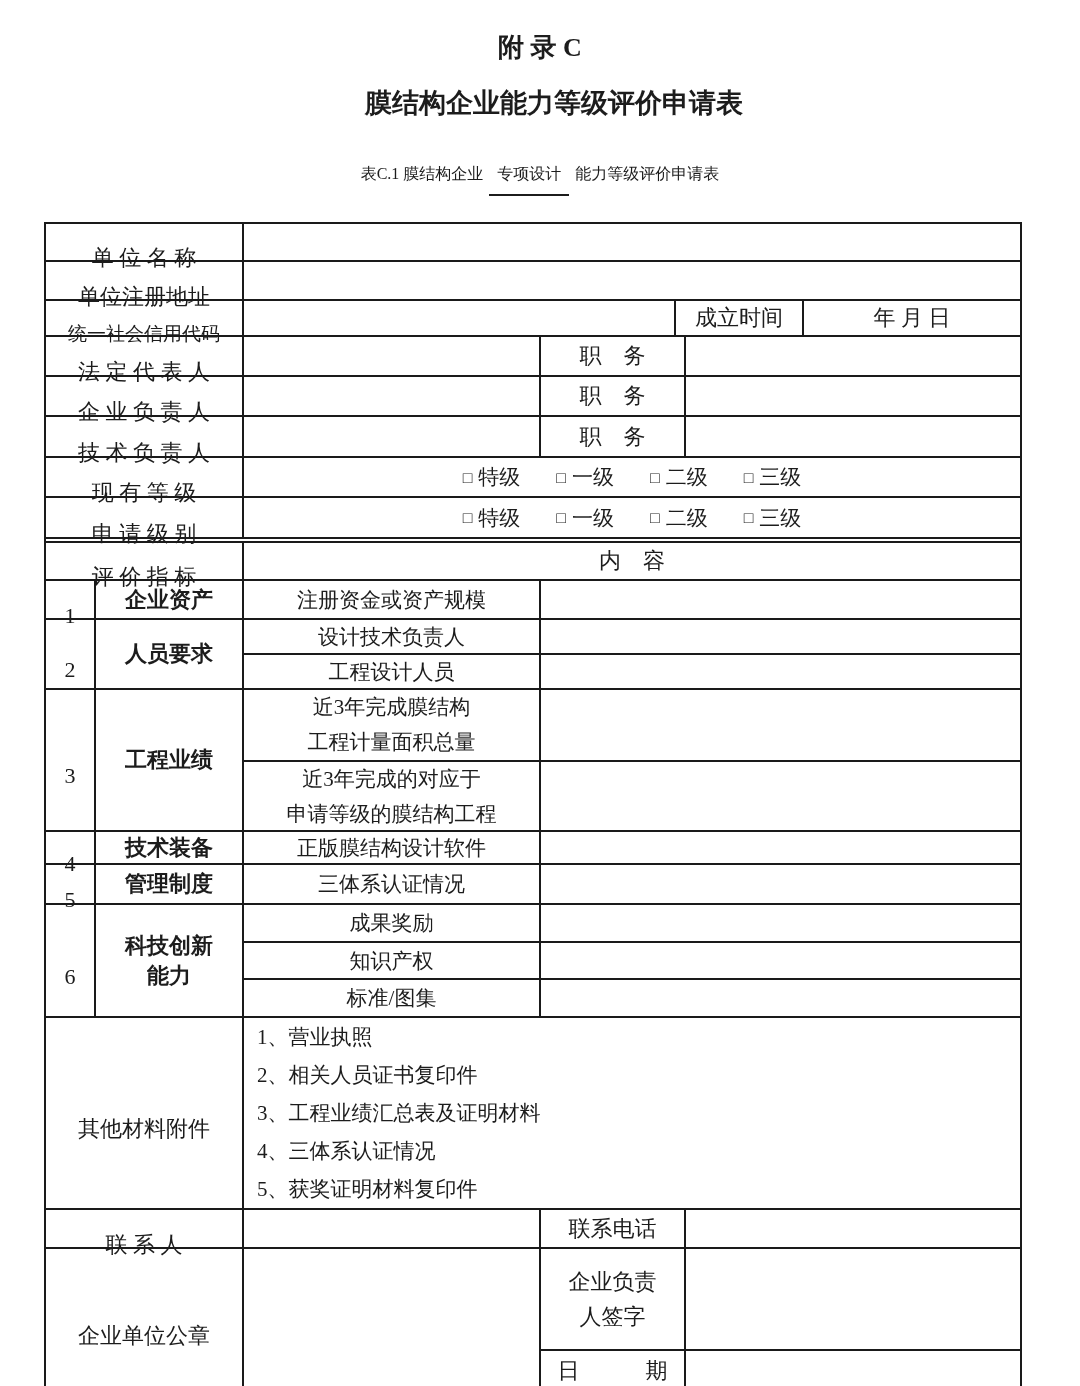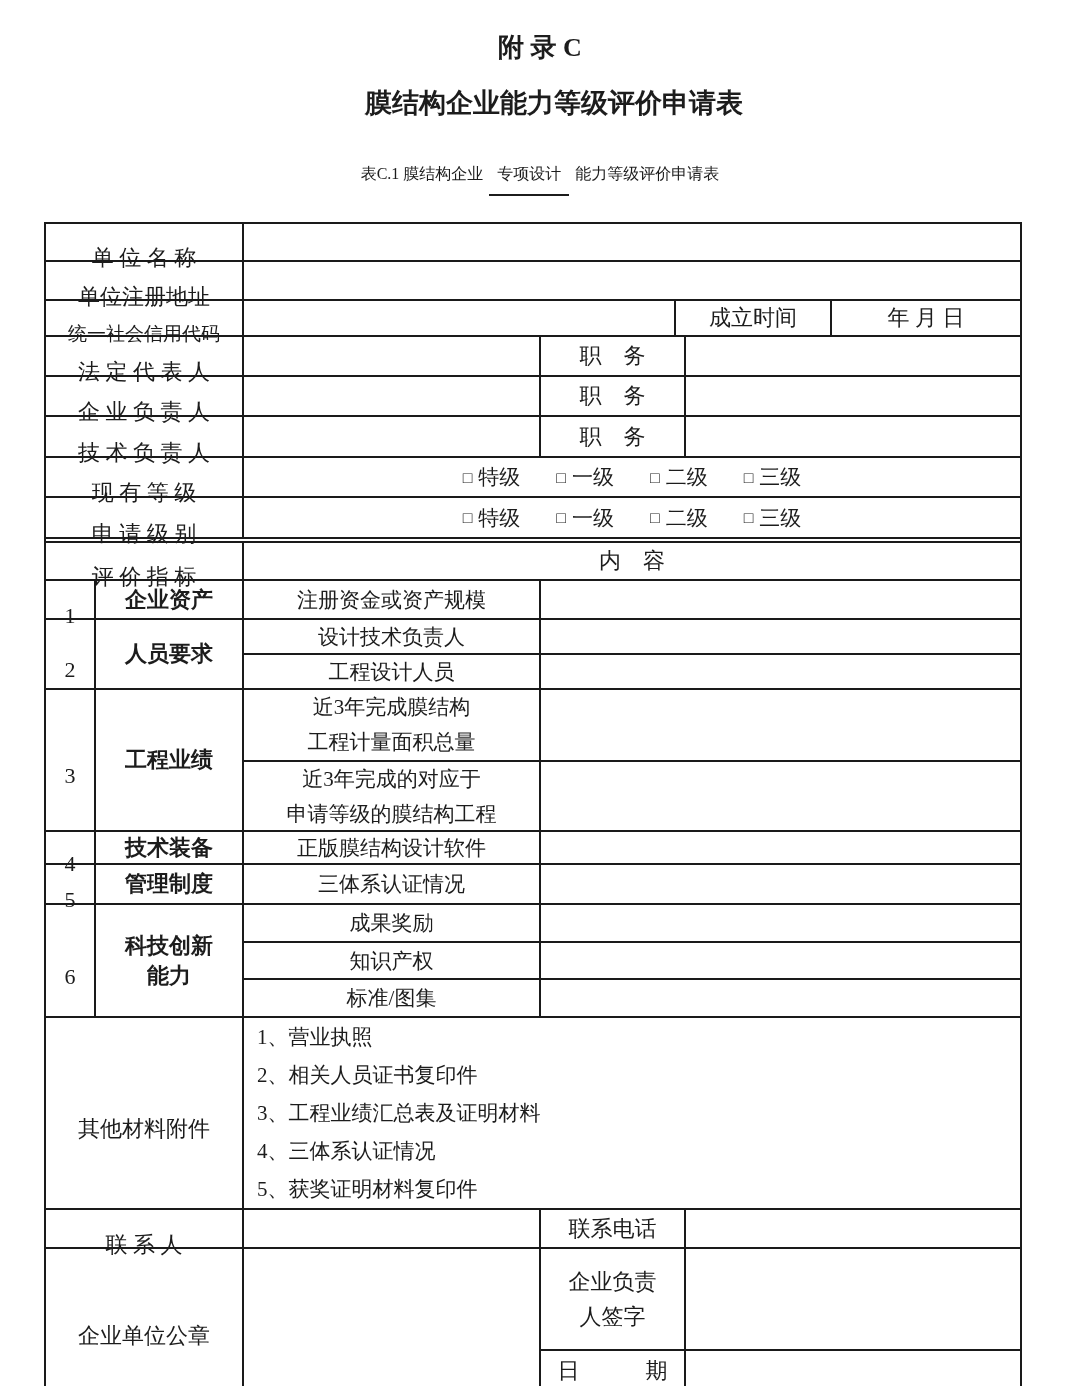--- a/index.html
+++ b/index.html
@@ -44,21 +44,21 @@
     white-space:pre-wrap;
   }
   .tr > .td:first-child { border-left:none;margin-top:32px; }
 
   .w-label { width:196px; }
   .w-num   { width:48px; }
   .w-cat   { width:148px;font-weight:bold; }
   .w-sub   { width:297px; }
   .w-mid   { width:145px; }
   .w-b3    { width:432px; }
-  .w-found { width:156px; }
+  .w-found { width:128px; }
   .fill    { flex:1;text-align:right; }
 
   .small { font-size:19px;border-radius:8px; }
   .sz21  { font-size:21px; }
 
   .subcol { flex:1; display:flex; flex-direction:column; }
   .subrow { flex:1; display:flex; align-items:stretch; }
   .subrow + .subrow { border-top:2px solid #1a1a1a; }
 
   .opts {

